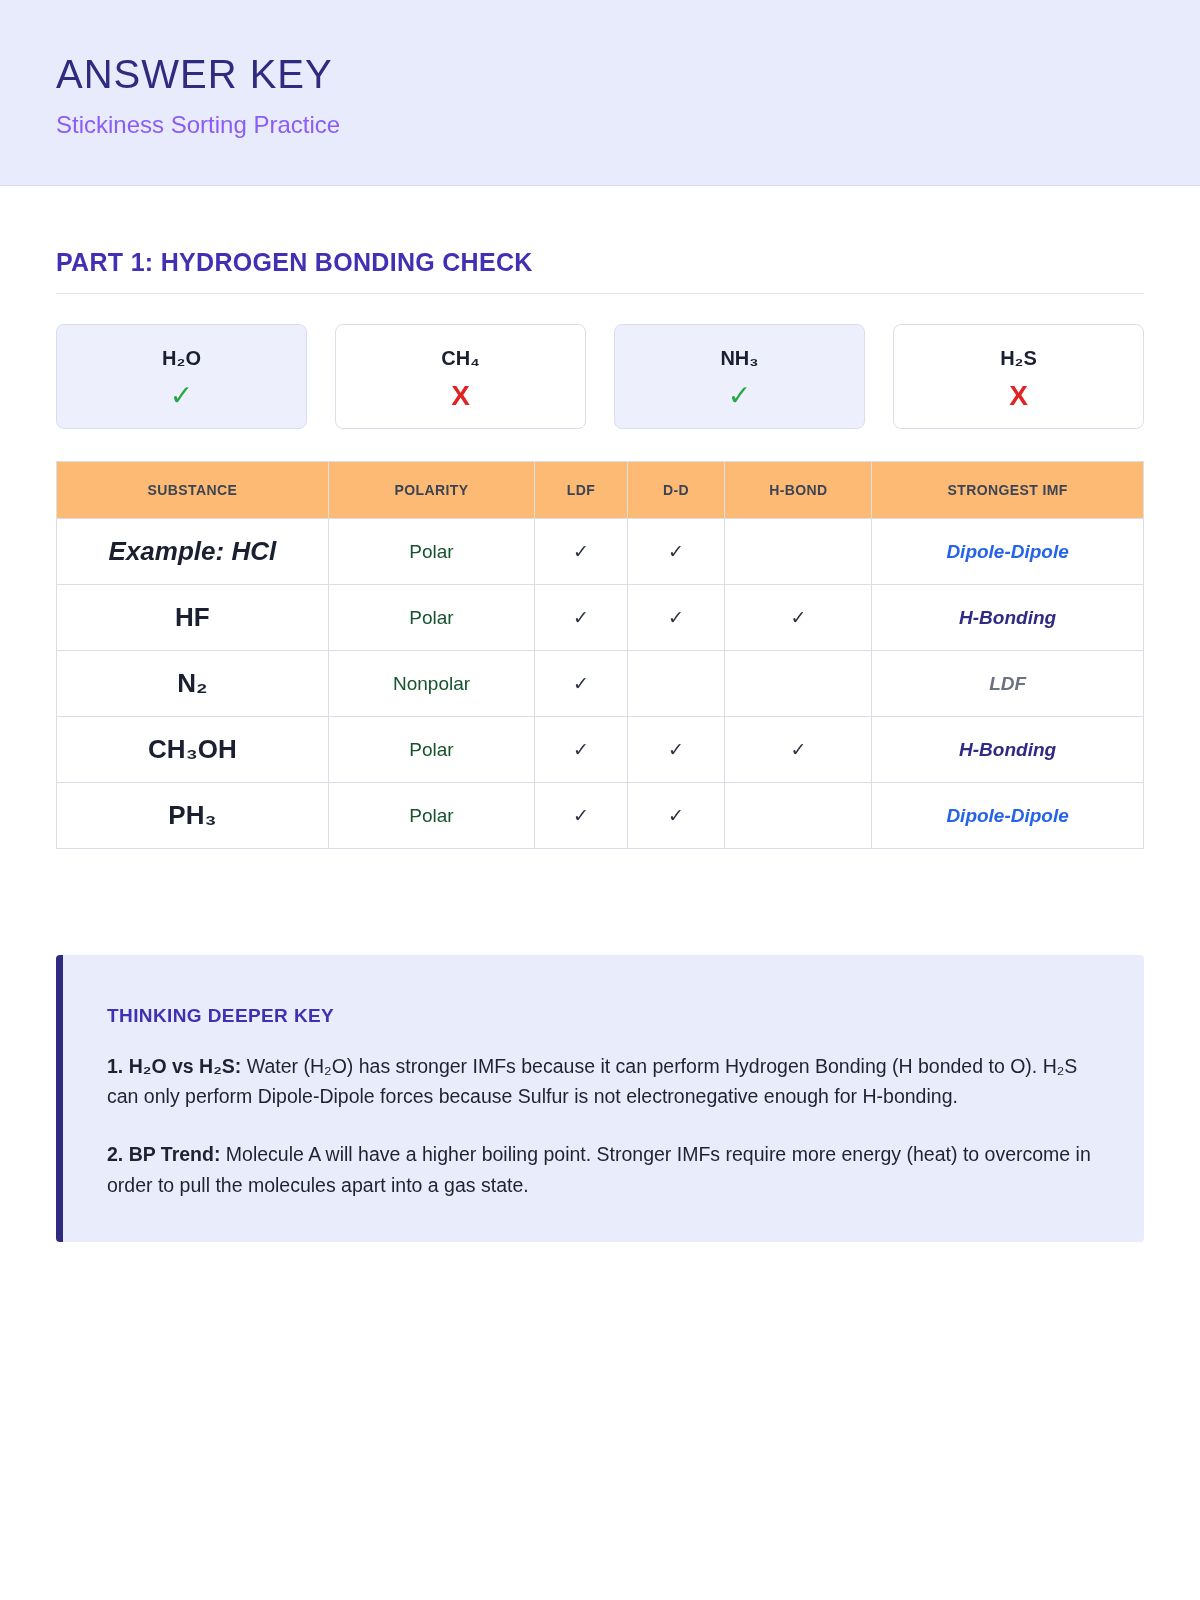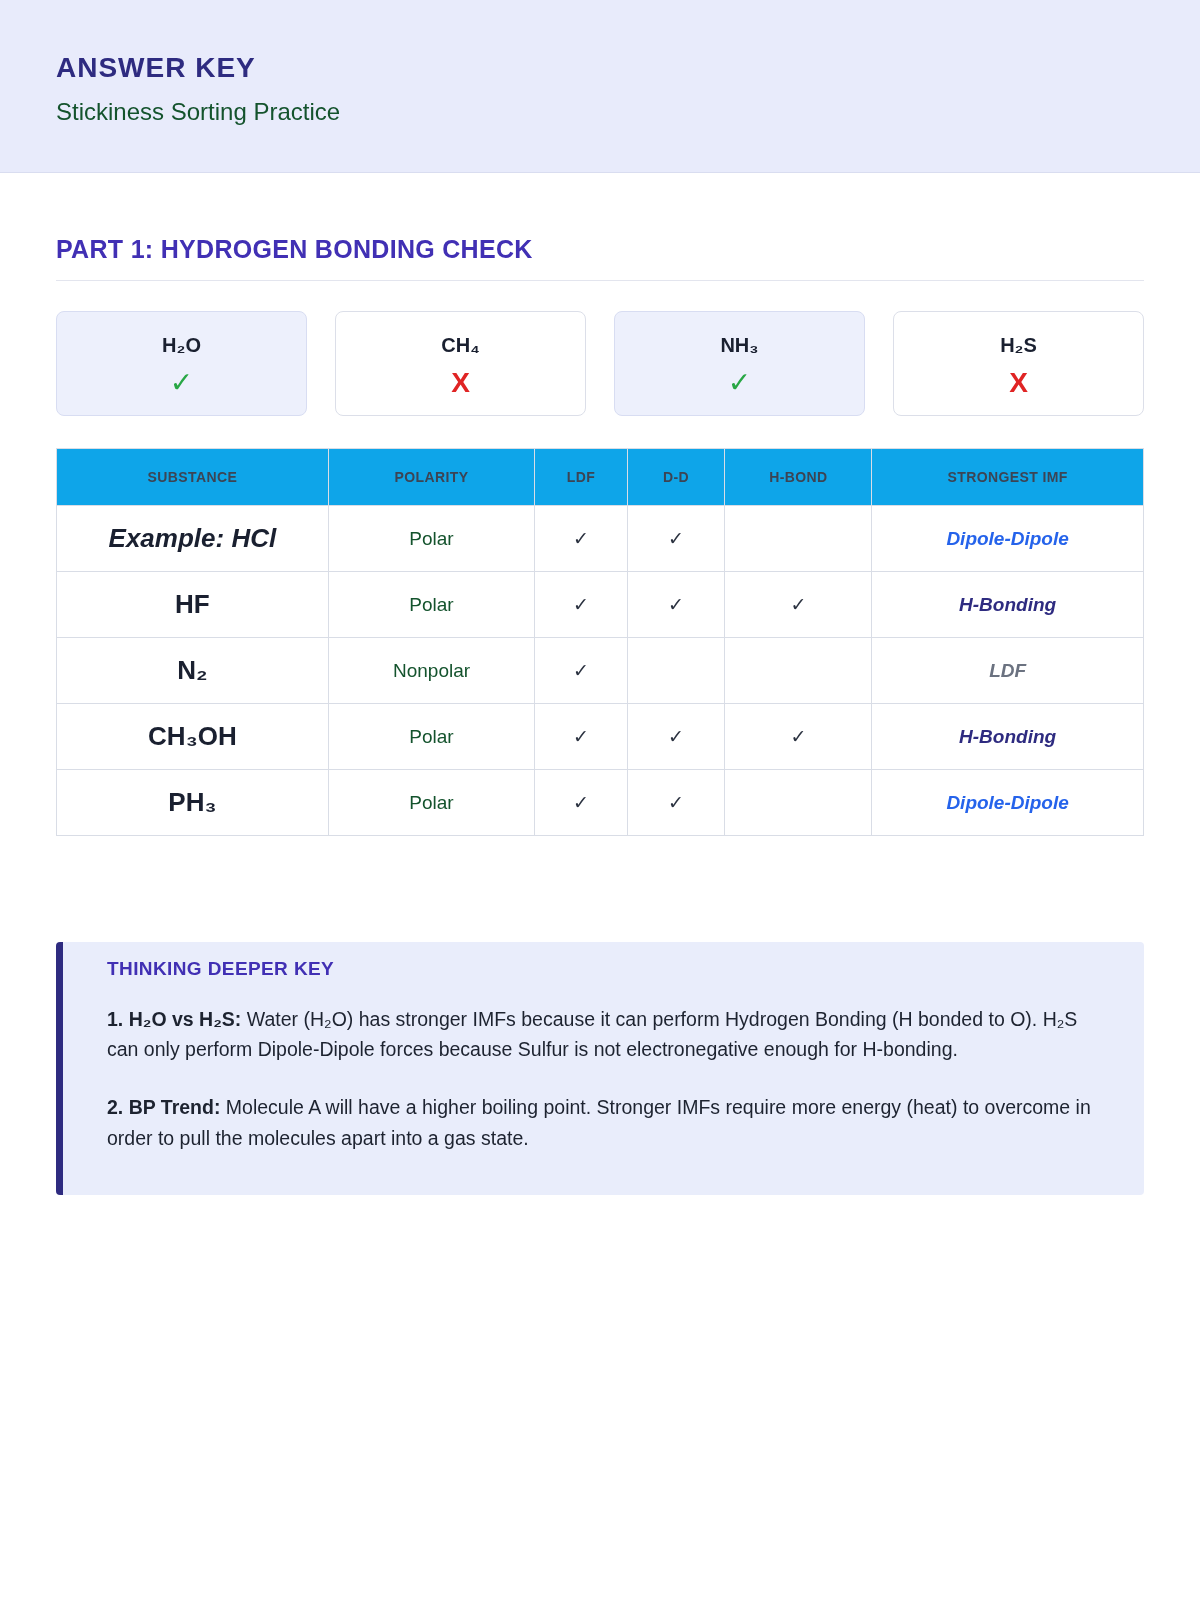--- a/index.html
+++ b/index.html
@@ -20,29 +20,29 @@
   }
   
   .header{
     background:var(--header-bg,#e8ebfb);
     padding:52px 56px 46px 56px;
     position:relative;
     border-bottom:1px solid #d9ddf0;
   }
   .header h1{
     margin:0;
-    font-size:28px;
-    font-weight:bold;
+    font-size:40px;
+    font-weight:normal;
     letter-spacing:1px;
     color:var(--dark-indigo,#2e2b80);
   }
   .header .subtitle{
     margin-top:14px;
     font-size:24px;
-    color:#14532d;
+    color:#8b5cf6;
   }
   .badge{
     position:absolute;
     top:56px;right:56px;
     background:var(--dark-indigo,#2e2b80);
     color:#ffffff;
     font-size:15px;
     font-weight:bold;
     letter-spacing:0.6px;
     padding:10px 22px;
@@ -93,21 +93,21 @@
   .mark.check{color:var(--green,#28a745);}
   .mark.cross{color:var(--red,#e02424);}
   
   .classification-table{
     width:100%;
     border-collapse:collapse;
     margin-top:32px;
     border:1px solid #d9dde6;
   }
   .classification-table th{
-    background:#0ea5e9;
+    background:#fdba74;
     font-size:14px;
     font-weight:bold;
     color:#3c4454;
     letter-spacing:0.4px;
     padding:20px 6px;
     border:1px solid #d9dde6;
     text-align:center;
   }
   .classification-table td{
     padding:17px 10px;
@@ -122,21 +122,21 @@
   td.imf{font-weight:bold;font-style:italic;font-size:19px;}
   td.imf-blue{color:var(--accent-blue,#2563eb);}
   td.imf-indigo{color:var(--dark-indigo,#2e2b80);}
   td.imf-gray{color:var(--gray,#6b7280);}
   
   .deeper{
     margin-top:106px;
     background:#e9edfb;
     border-left:7px solid var(--dark-indigo,#2e2b80);
     border-radius:4px;
-    padding:16px 44px 42px 44px;
+    padding:50px 44px 42px 44px;
   }
   .deeper h3{
     margin:0 0 24px 0;
     font-size:19px;
     font-weight:bold;
     letter-spacing:0.4px;
     color:var(--section-indigo,#4130b4);
   }
   .deeper p{
     margin:0;

